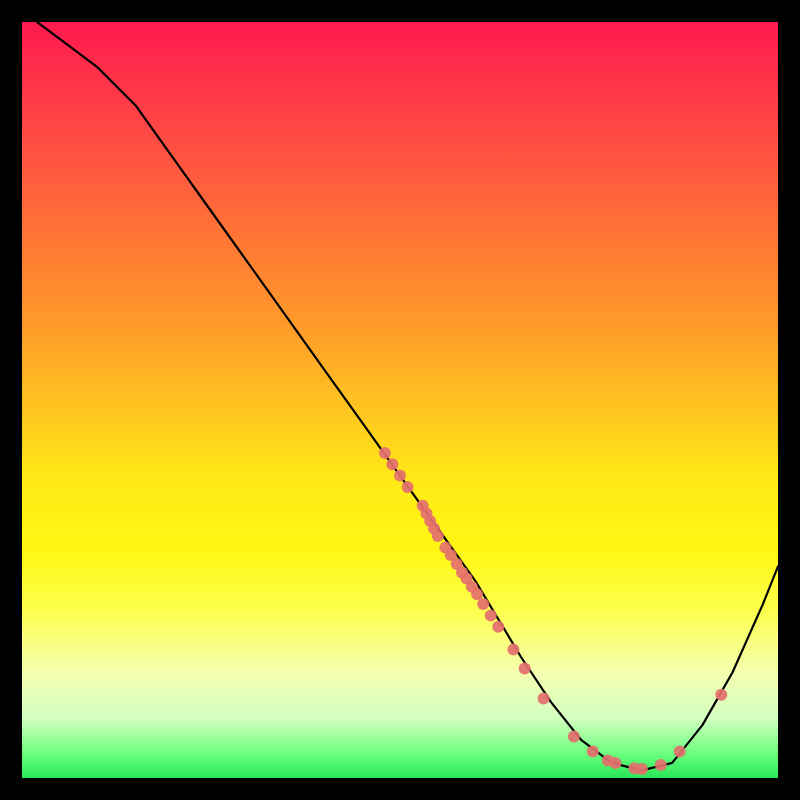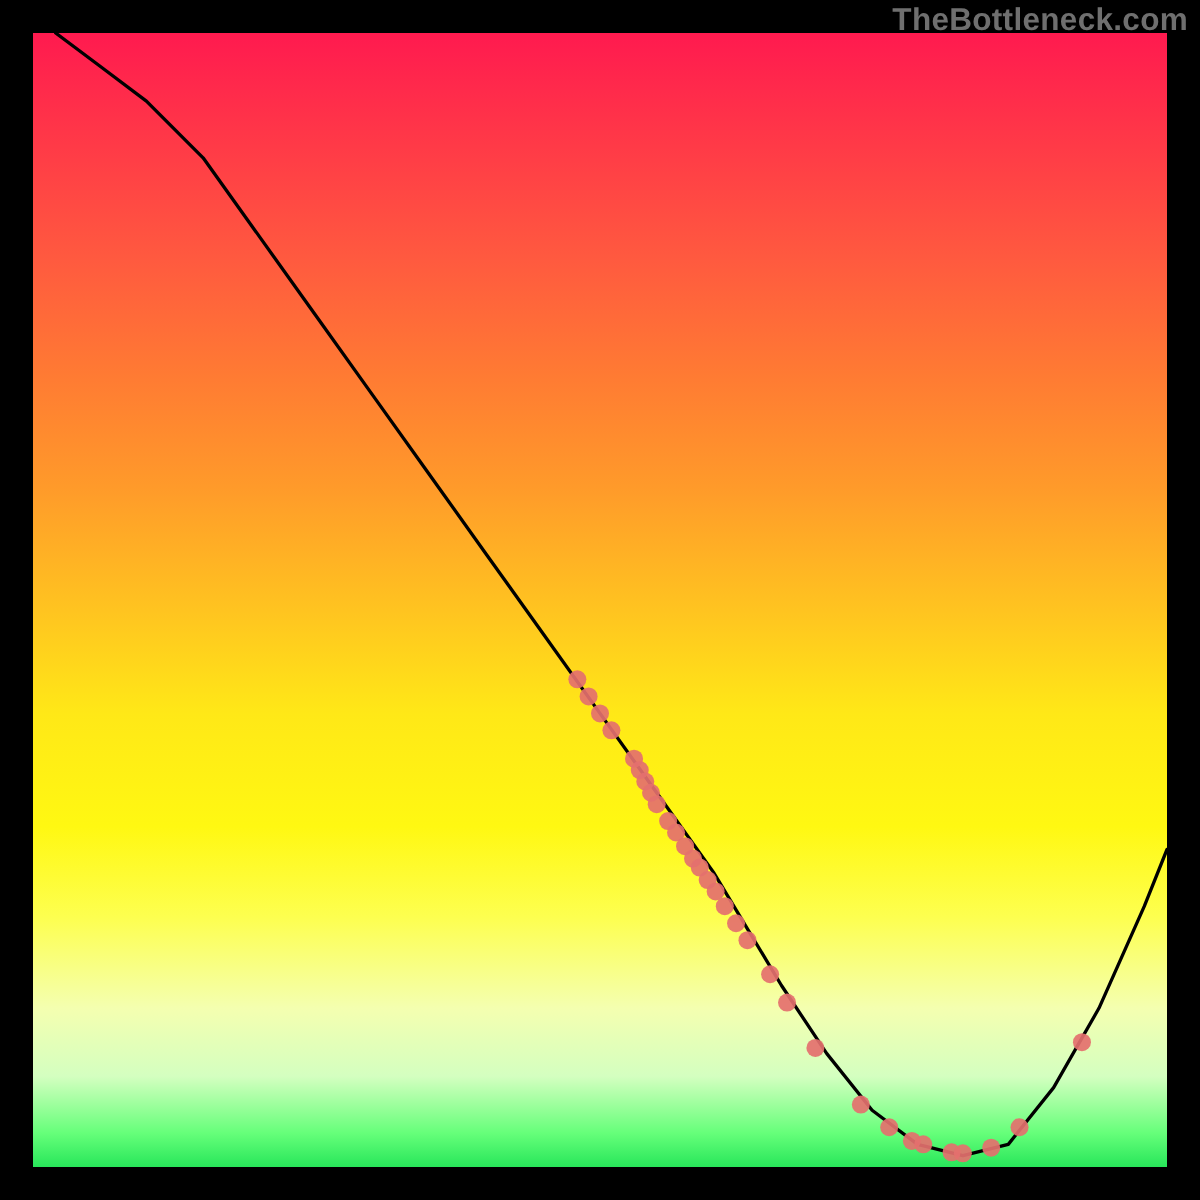--- a/index.html
+++ b/index.html
@@ -54,21 +54,20 @@
     left: 0;
     top: 0;
     width: 756px;
     height: 756px;
   }
 </style>
 </head>
 <body>
 
 <div class="frame">
-  <div class="watermark">TheBottleneck.com</div>
   <div class="plot-area">
     <svg class="curve" viewBox="0 0 756 756" preserveAspectRatio="none">
       <g id="curve-group">
           <path d="M15.1 0.0 L45.4 22.7 L75.6 45.4 L113.4 83.2 L151.2 136.1 L189.0 189.0 L226.8 241.9 L264.6 294.8 L302.4 347.8 L340.2 400.7 L378.0 453.6 L415.8 506.5 L453.6 559.4 L476.3 597.2 L499.0 635.0 L529.2 680.4 L559.4 718.2 L589.7 740.9 L619.9 748.4 L650.2 740.9 L680.4 703.1 L710.6 650.2 L740.9 582.1 L756.0 544.3" fill="none" stroke="#000000" stroke-width="2.2" stroke-linecap="round" stroke-linejoin="round"></path>
         </g>
       <g id="points-group">
           <circle cx="362.9" cy="430.9" r="6" fill="#e4706e" fill-opacity="0.92"></circle>
           <circle cx="370.4" cy="442.3" r="6" fill="#e4706e" fill-opacity="0.92"></circle>
           <circle cx="378.0" cy="453.6" r="6" fill="#e4706e" fill-opacity="0.92"></circle>
           <circle cx="385.6" cy="464.9" r="6" fill="#e4706e" fill-opacity="0.92"></circle>

